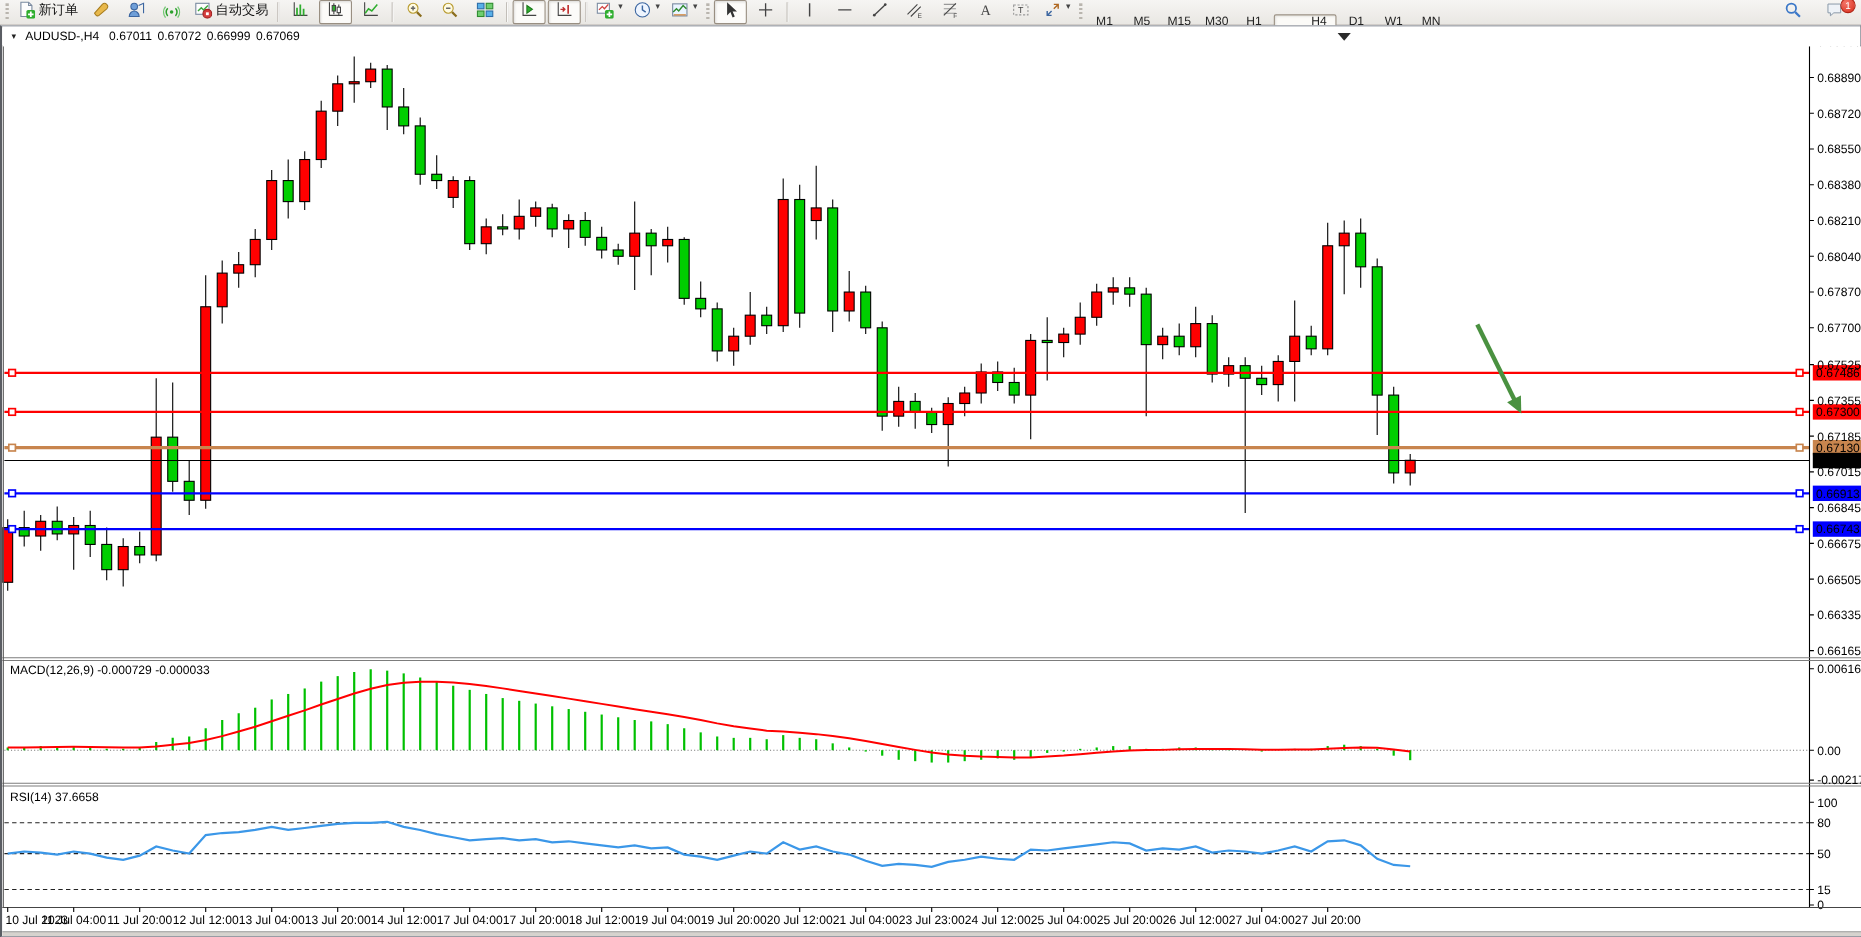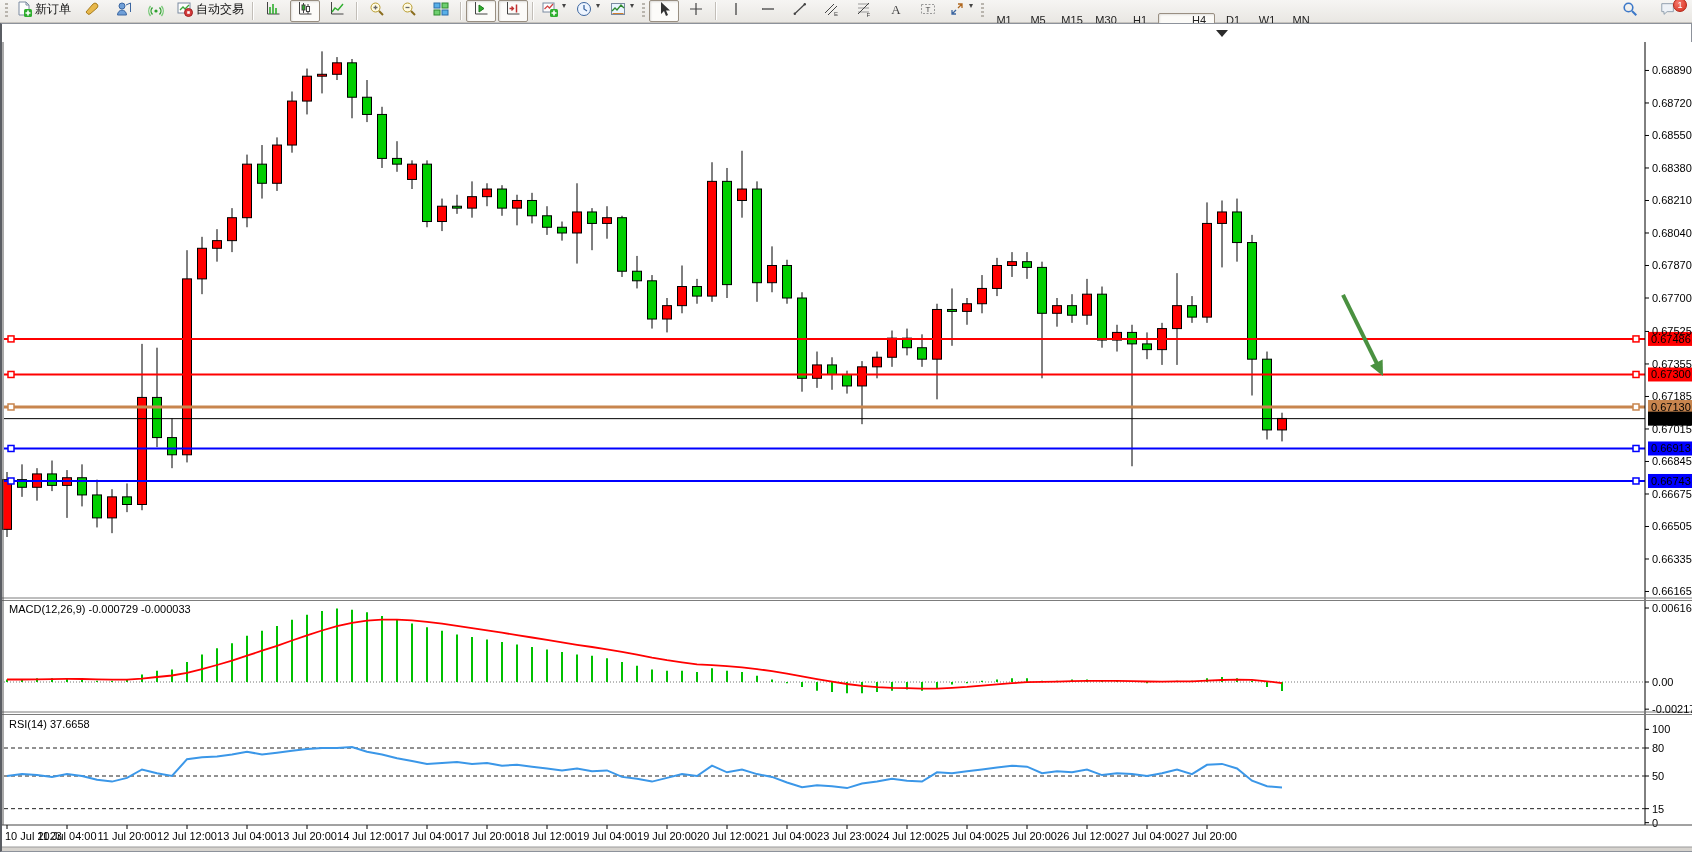--- a/index.html
+++ b/index.html
@@ -297,20 +297,28 @@
           <svg viewBox="0 0 18 16">
             <path d="M2 2h13v9H8l-3.5 3v-3H2z" fill="#eef2f7" stroke="#8898a8"></path>
           </svg>
         </span>
         <span class="badge">1</span>
       </div>
     </div>
   </div>
 
 <div id="chart-window">
+  <div id="title-bar">
+    <span class="tri">▼</span>
+    <span style="margin-right:2px;">AUDUSD-,H4</span>
+    <span>0.67011</span>
+    <span style="margin-left:-2px;">0.67072</span>
+    <span style="margin-left:-2px;">0.66999</span>
+    <span style="margin-left:-2px;">0.67069</span>
+  </div>
   <div id="shift-marker"></div>
   <svg id="chart-svg" width="1690" height="809" viewBox="0 41 1690 809" xmlns="http://www.w3.org/2000/svg">
       <rect x="0" y="41" width="1690" height="809" fill="#ffffff"></rect>
       <g>
         <line x1="5" y1="470.99617590822174" x2="5" y2="536.0057361376686" stroke="#000000" stroke-width="1"></line>
         <rect x="0.5" y="478.6443594646284" width="9" height="49.71319311663359" fill="#ff0000" stroke="#000" stroke-width="1"></rect>
         <line x1="20" y1="463.3479923518172" x2="20" y2="495.85277246654067" stroke="#000000" stroke-width="1"></line>
         <rect x="15.5" y="478.6443594646284" width="9" height="7.64818355640449" fill="#00ce00" stroke="#000" stroke-width="1"></rect>
         <line x1="35" y1="467.17208413001947" x2="35" y2="499.6768642447429" stroke="#000000" stroke-width="1"></line>
         <rect x="30.5" y="472.90822179732504" width="9" height="13.384321223707843" fill="#ff0000" stroke="#000" stroke-width="1"></rect>

